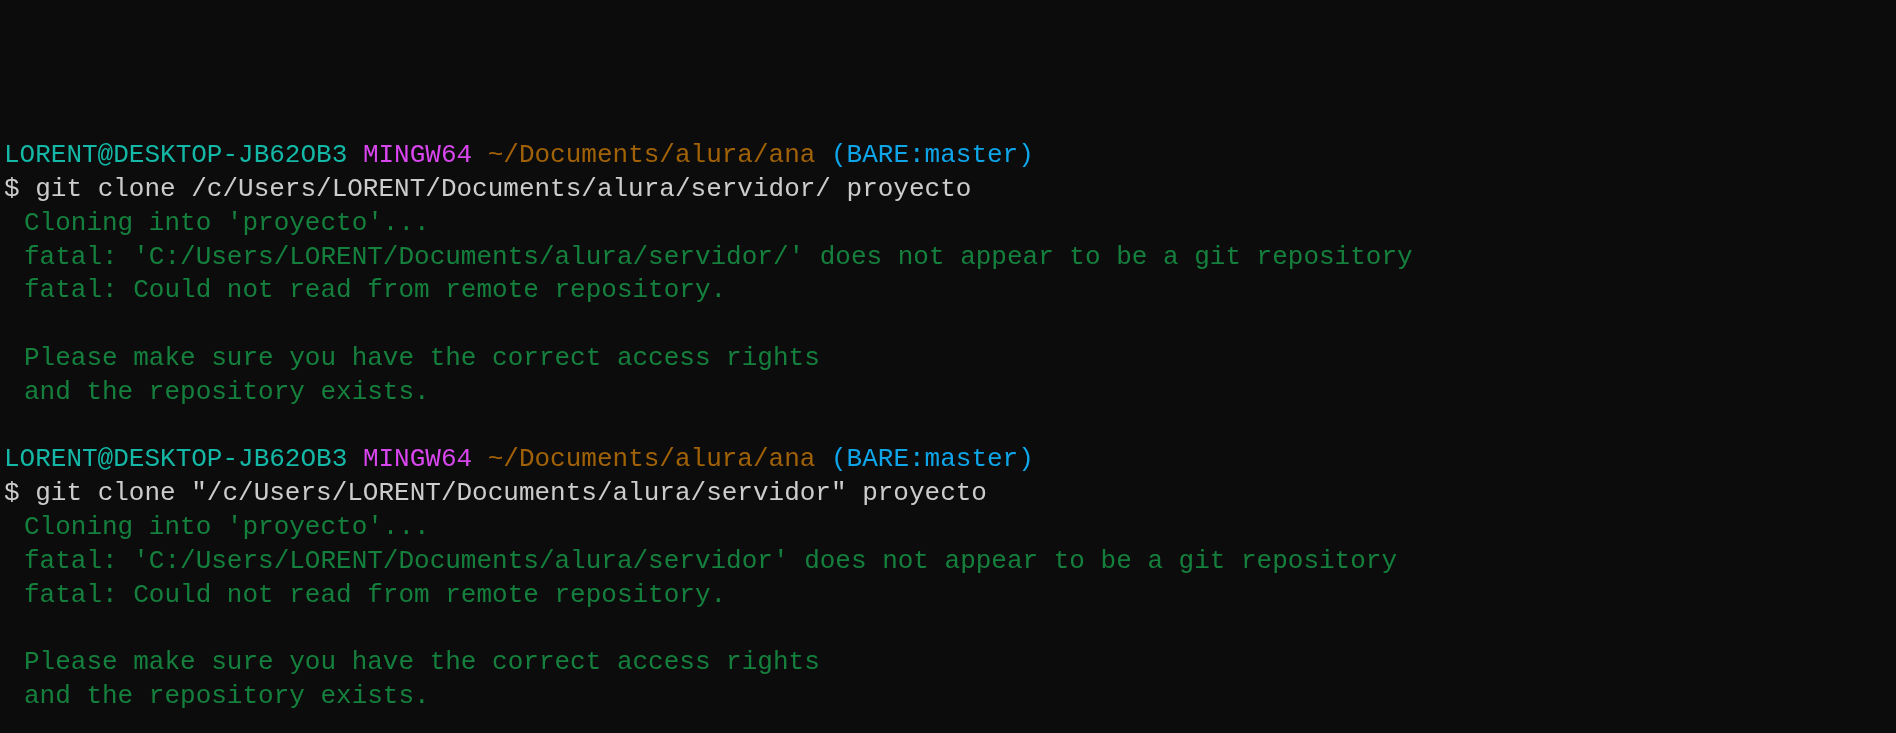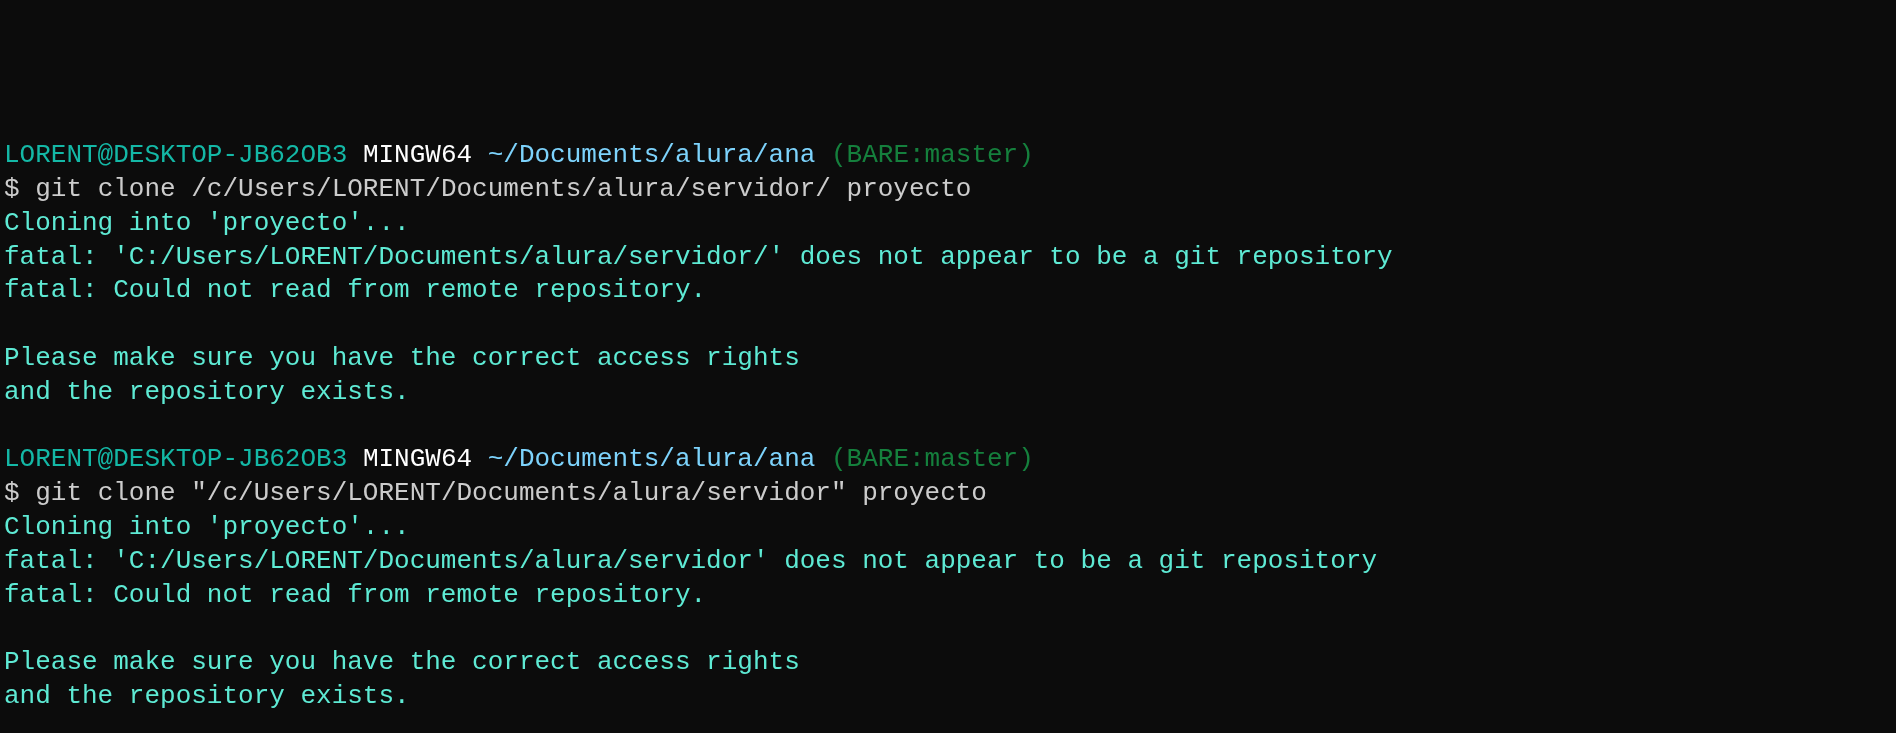--- a/index.html
+++ b/index.html
@@ -14,34 +14,35 @@
       font-size: 26px;
       line-height: 1.3;
       padding: 4px;
       white-space: pre-wrap;
       word-break: break-all;
     }
     .prompt-user {
       color: #14b8a6;
     }
     .prompt-env {
-      color: #ffffff;
+      color: #d946ef;
     }
     .prompt-path {
-      color: #7dd3fc;
+      color: #a16207;
       font-family: Liberation Mono, monospace;
     }
     .prompt-branch {
-      color: #15803d;
+      color: #0ea5e9;
     }
     .terminal-block {
       margin-bottom: 0;
     }
     .output-line {
-      color: #5eead4;
+      color: #15803d;
+      margin-left: 20px;
     }
     .separator {
       height: 1.3em;
     }
   </style>
 </head>
 <body>
 
 
 

